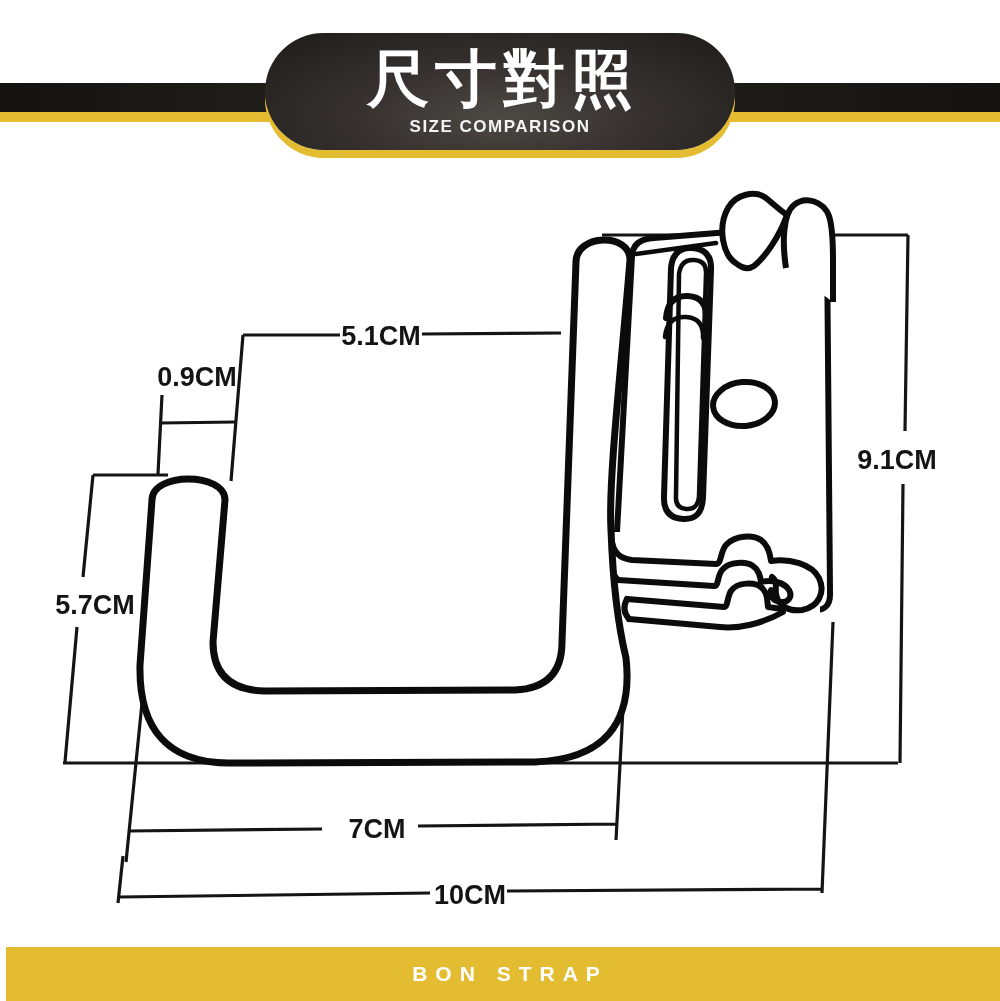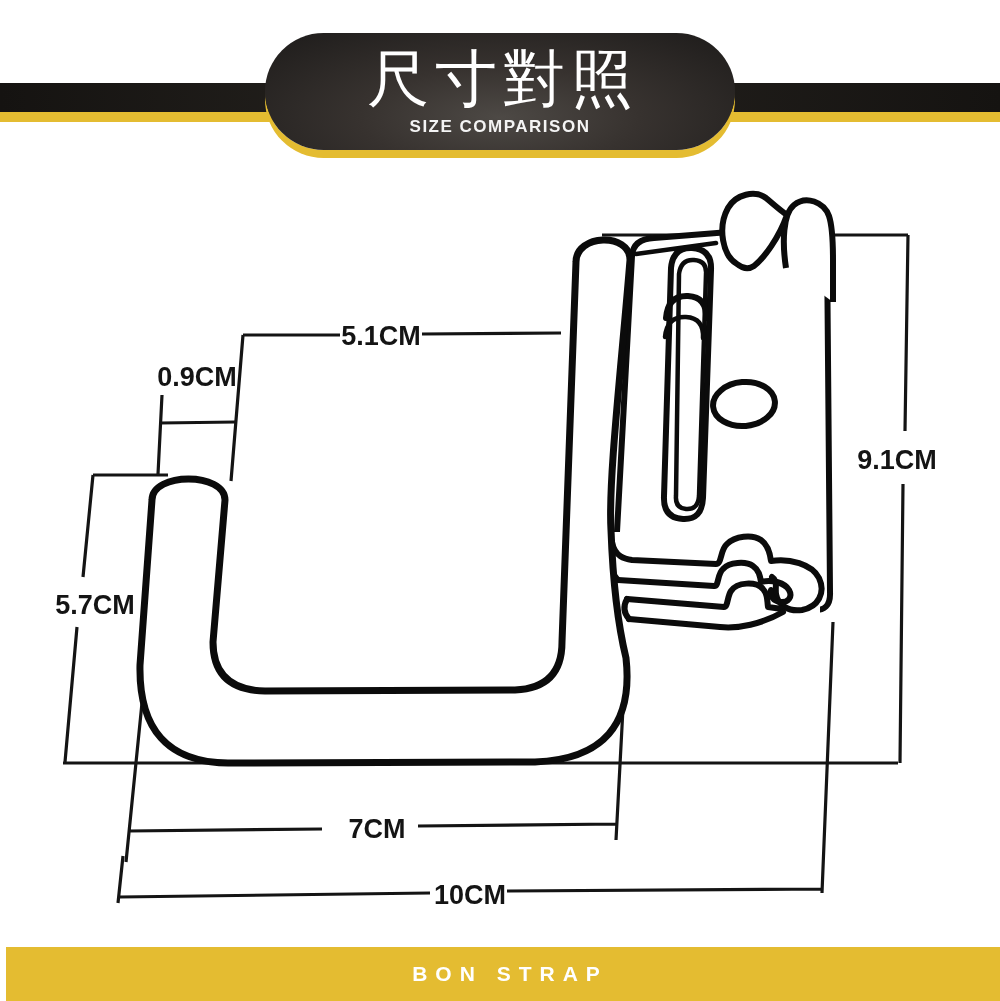--- a/index.html
+++ b/index.html
@@ -17,21 +17,21 @@
     background:#e4bc31;
   }
   .title-pill{
     position:absolute;left:265px;top:33px;width:470px;height:117px;
     border-radius:60px;
     background:radial-gradient(ellipse at 50% 72%,#4d4945 0%,#37322f 42%,#1d1b1a 100%);
     box-shadow:0 8px 0 0 #e4bc31;
     display:flex;flex-direction:column;align-items:center;justify-content:center;
   }
   .title-cn{
-    color:#ffffff;font-size:62px;font-weight:400;letter-spacing:6px;
+    color:#ffffff;font-size:62px;font-weight:700;letter-spacing:6px;
     line-height:1;margin-top:2px;text-indent:6px;
   }
   .title-en{
     color:#f4f4f4;font-size:17px;font-weight:700;letter-spacing:1.5px;
     margin-top:7px;
   }
   
   .drawing{position:absolute;left:0;top:0;width:1000px;height:1001px;}
   .dim-line{stroke:#141414;stroke-width:3.2;fill:none;stroke-linecap:butt;}
   .dim-label{font:700 27px "Liberation Sans",sans-serif;fill:#141414;}

